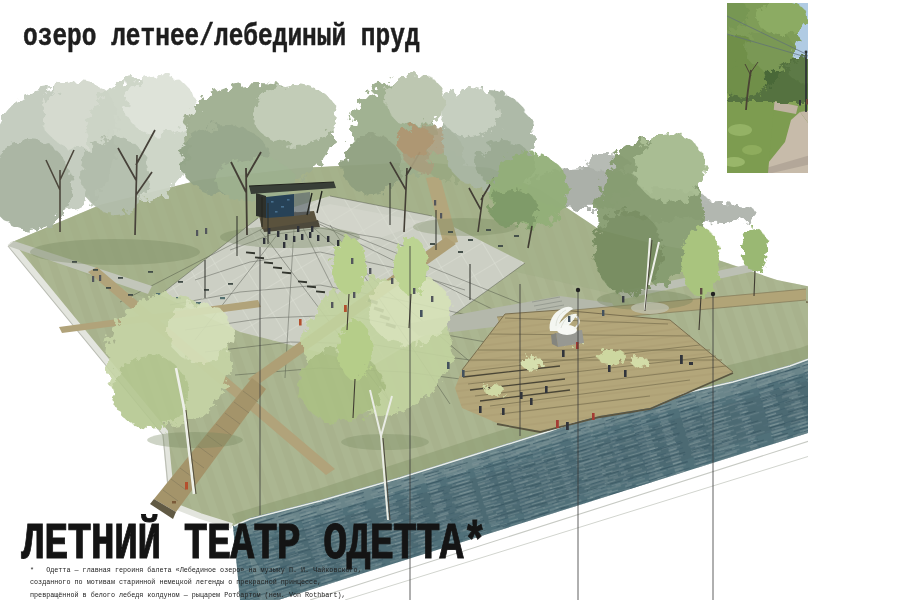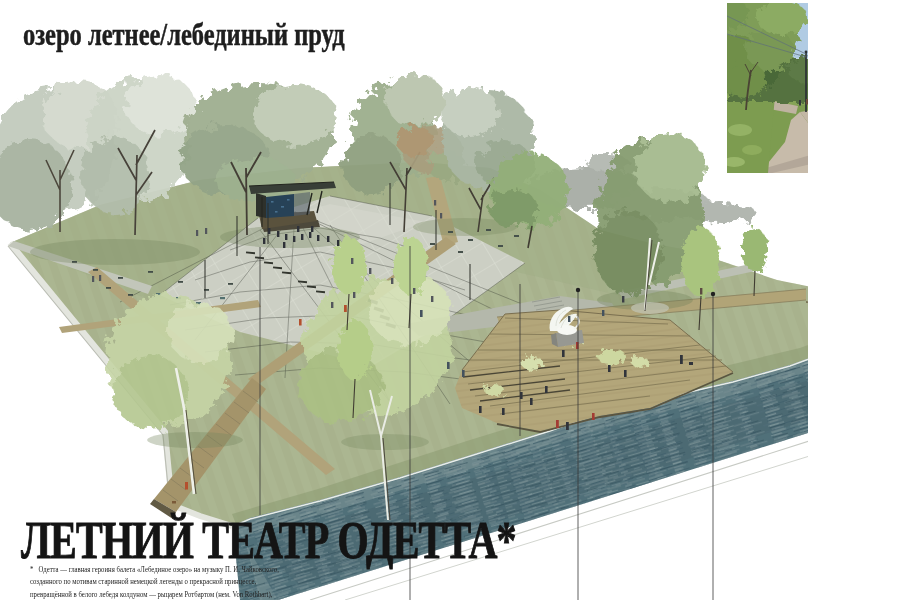--- a/index.html
+++ b/index.html
@@ -1,17 +1,17 @@
 <!DOCTYPE html>
 <html><head>
 <meta charset="utf-8">
 <style>
   html,body{margin:0;padding:0;background:#ffffff;}
   #board{position:relative;width:808px;height:600px;overflow:hidden;background:#ffffff;
-         font-family:Liberation Serif, serif;}
+         font-family:Liberation Mono, monospace;}
   svg{position:absolute;left:0;top:0;}
 </style>
 </head>
 <body>
 <div id="board">
 <svg width="900" height="600" viewBox="0 0 900 600">
 <defs>
   <filter id="veg" x="-25%" y="-25%" width="150%" height="150%">
     <feTurbulence type="fractalNoise" baseFrequency="0.11" numOctaves="3" result="n" seed="7"></feTurbulence>
     <feDisplacementMap in="SourceGraphic" in2="n" scale="16"></feDisplacementMap>

